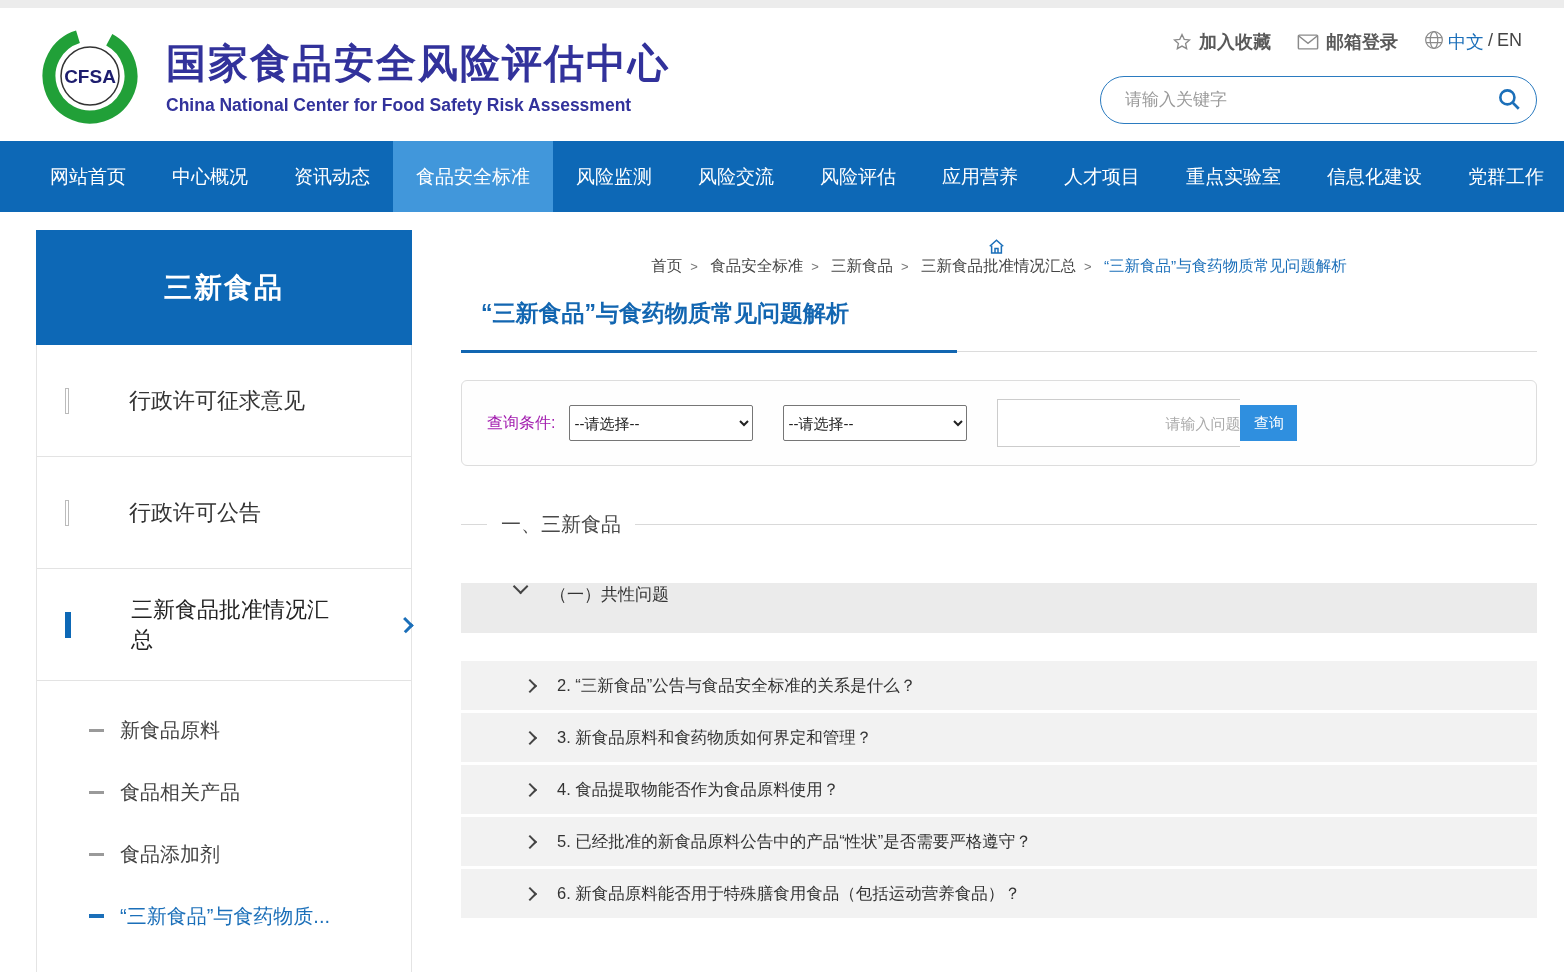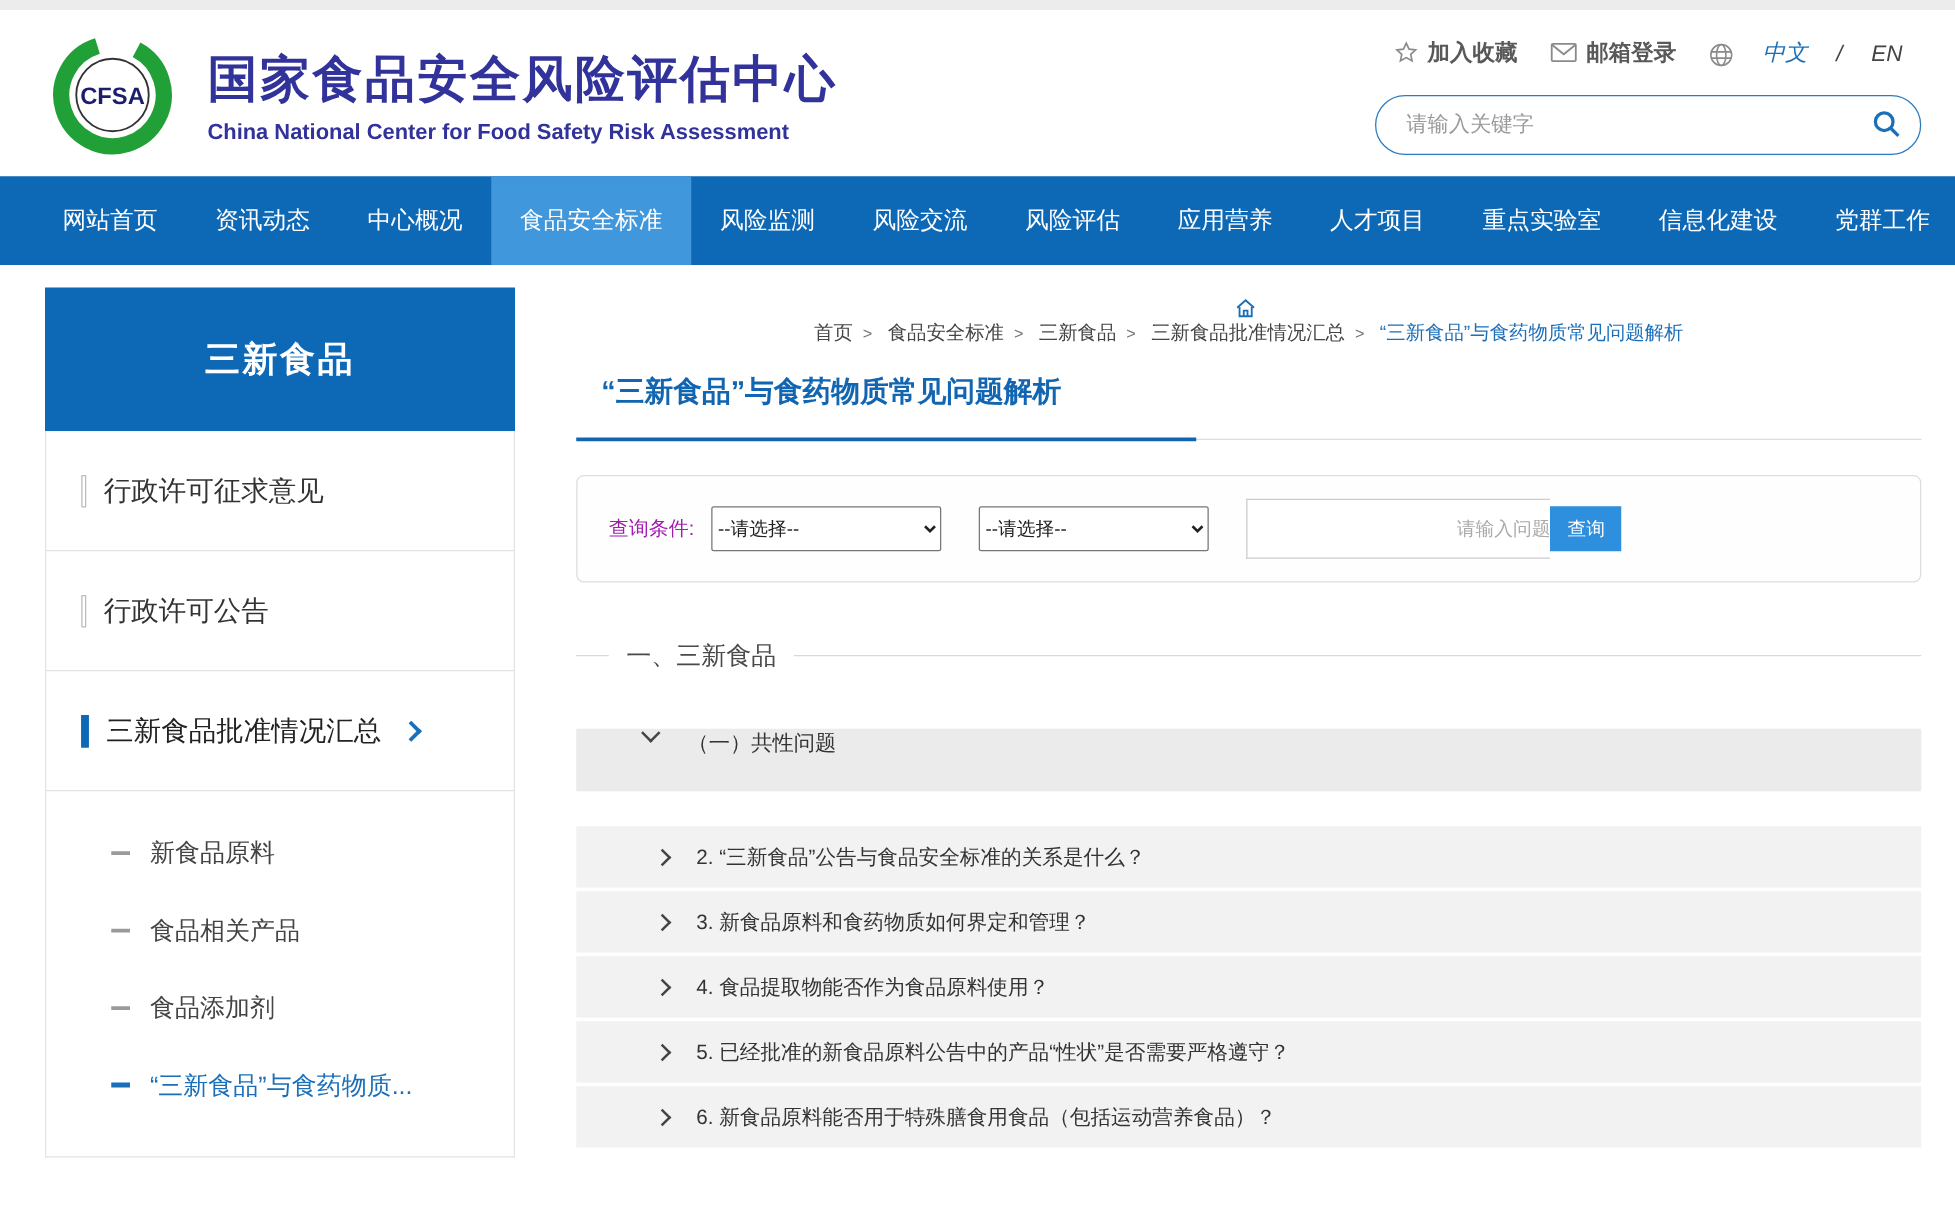--- a/index.html
+++ b/index.html
@@ -15,21 +15,21 @@
   .logo-wrap { position:absolute; left:34px; top:16px; width:420px; height:104px; display:flex; align-items:center; }
   .logo-svg { width:112px; height:100px; flex:0 0 auto; }
   .brand { margin-left:20px; }
   .brand-zh { font-size:40px; font-weight:bold; color:#32329b; letter-spacing:2px; white-space:nowrap; }
   .brand-en { font-size:17.5px; font-weight:bold; color:#32329b; margin-top:4px; white-space:nowrap; }
 
   .topbar { position:absolute; right:42px; top:22px; display:flex; align-items:center; gap:26px;
     font-size:18px; color:#595959; }
   .topbar .util { display:flex; align-items:center; gap:7px; cursor:pointer;font-weight:bold; }
   .topbar svg { display:block; }
-  .lang { display:flex; align-items:flex-end; gap:23px;font-style:italic; }
+  .lang { display:flex; align-items:flex-start; gap:4px; }
   .lang-zh { color:#1b6fb9; cursor:pointer; }
   .lang-sep { color:#444; }
   .lang-en { color:#444; cursor:pointer; }
 
   .search-box { position:absolute; left:1100px; top:68px; width:437px; height:48px;
     border:1.5px solid #2b7bc0; border-radius:25px; background:#fff; display:flex; align-items:center; }
   .search-input { flex:1; border:none; outline:none; background:transparent; margin-left:24px;
     font-size:17px; color:#333; font-family:inherit; }
   .search-input::placeholder { color:#9a9a9a; }
   .search-btn { width:54px; height:100%; border:none; background:transparent; cursor:pointer;
@@ -40,22 +40,22 @@
   .nav-list { display:flex; height:71px; padding-left:27px; list-style:none;border-radius:22px; }
   .nav-item { height:71px; line-height:71px; padding:0 23px; color:#fff; font-size:19px;
     cursor:pointer; white-space:nowrap; }
   .nav-item.active { background:#4197db; }
 
   
   .sidebar { position:absolute; left:36px; top:230px; width:376px; }
   .side-title { height:115px; background:#0d68b6; color:#fff; font-size:28px; font-weight:bold;
     display:flex; align-items:center; justify-content:center; letter-spacing:2px; }
   .side-menu { background:#fff; border:1px solid #e4e4e4; border-top:none; }
-  .side-item { position:relative; height:96px; display:flex; align-items:center; padding-left:28px;
-    font-size:22px; color:#333; cursor:pointer; border-bottom:1px solid #e3e3e3; }
+  .side-item { position:relative; height:112px; display:flex; align-items:center; padding-left:28px;
+    font-size:22px; color:#333; cursor:pointer; border-bottom:1px solid #e3e3e3;gap:46px; }
   .side-item .marker { width:4px; height:26px; border:1px solid #bbb; background:#fff; margin-right:14px; flex:0 0 auto; }
   .side-item.active { color:#222; }
   .side-item.active .marker { background:#0d68b6; border-color:#0d68b6; width:6px; }
   .side-item .arrow { display:none; margin-left:18px; width:12px; height:12px;
     border-right:3px solid #1b6fb9; border-bottom:3px solid #1b6fb9; transform:rotate(-45deg); }
   .side-item.active .arrow { display:inline-block; }
   .side-sub { padding:18px 0 26px 0; }
   .side-subitem { height:62px; display:flex; align-items:center; padding-left:52px;
     font-size:20px; color:#444; cursor:pointer; }
   .side-subitem .dash { width:15px; height:3px; background:#9a9a9a; margin-right:16px; flex:0 0 auto; }
@@ -169,23 +169,23 @@
         </span>
       </button>
     </div>
   </div>
 
   <div class="navbar">
     <ul class="nav-list">
 
         <li class="nav-item">网站首页</li>
 
+        <li class="nav-item">中心概况</li>
+
         <li class="nav-item">资讯动态</li>
-
-        <li class="nav-item">中心概况</li>
 
         <li class="nav-item active">食品安全标准</li>
 
         <li class="nav-item">风险监测</li>
 
         <li class="nav-item">风险交流</li>
 
         <li class="nav-item">风险评估</li>
 
         <li class="nav-item">应用营养</li>

